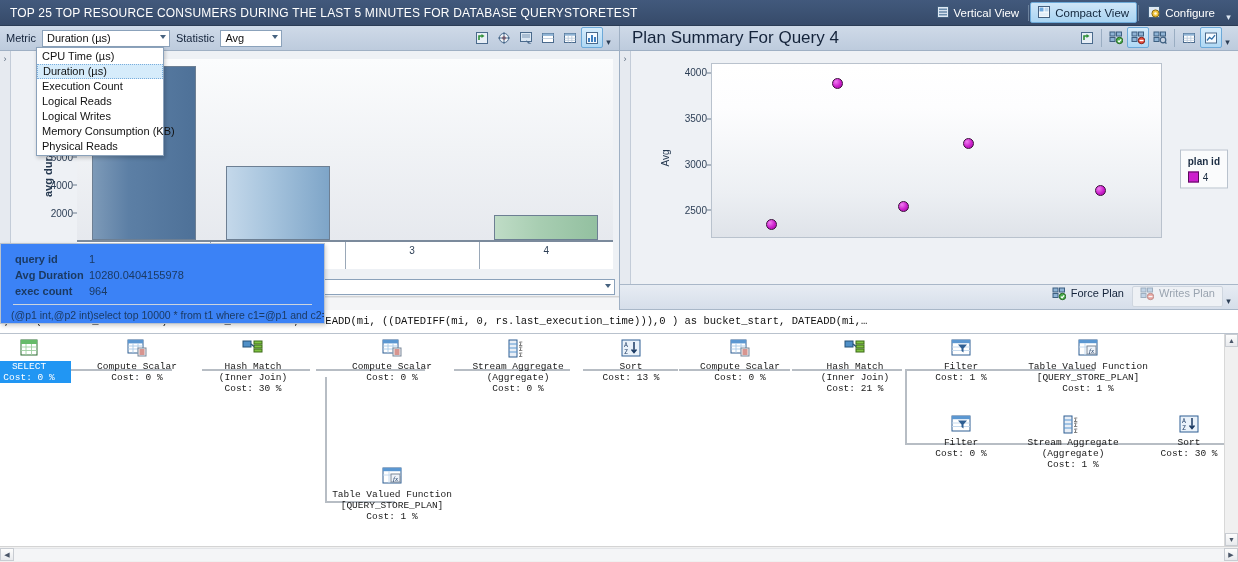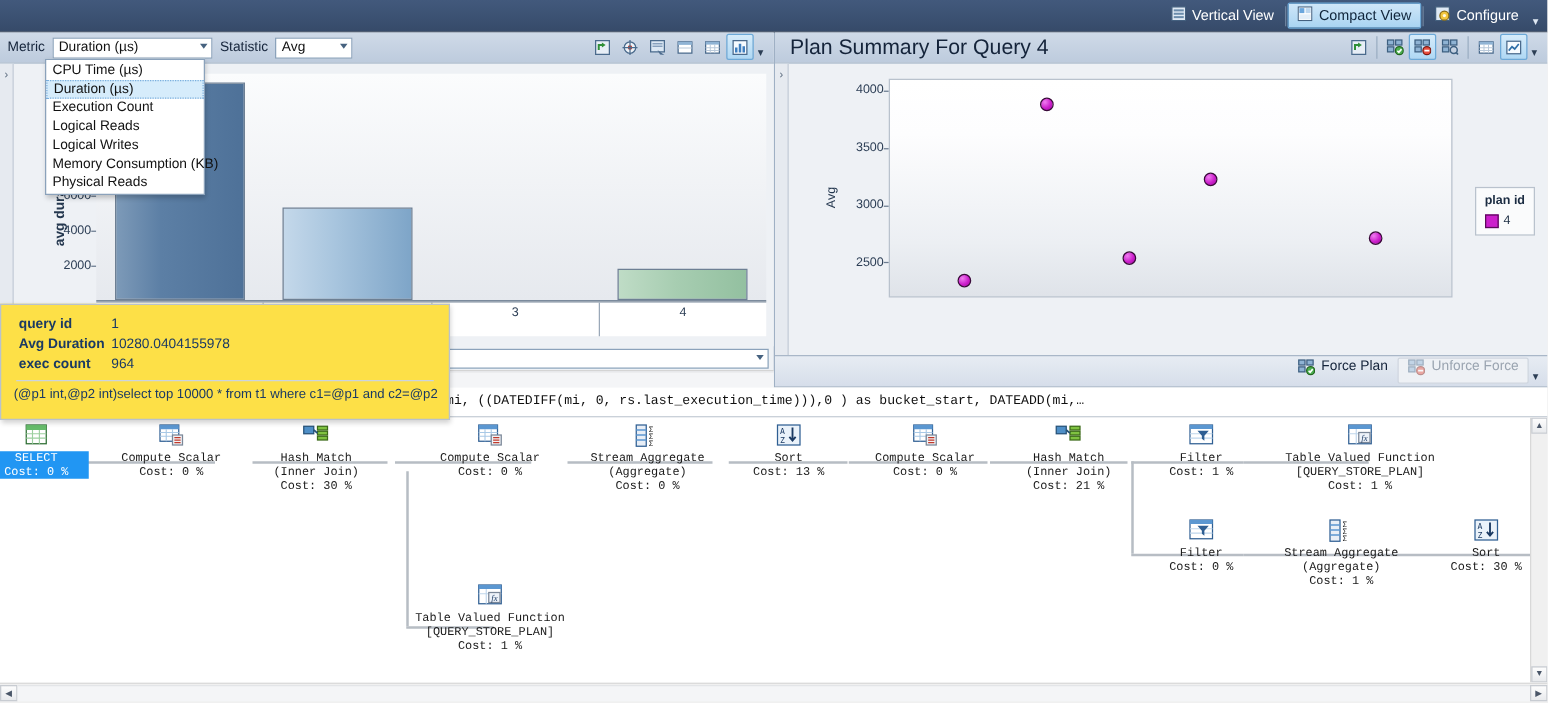--- a/index.html
+++ b/index.html
@@ -153,35 +153,36 @@
                  border-top:1px solid #d4d4d4;}
 
   
   .dropdown{ position:absolute; left:36px; top:47px; width:128px; background:#fff;
              border:1px solid #8ba2bb; z-index:60; padding:1px 0;
              box-shadow:1px 2px 4px rgba(0,0,0,.22);}
   .ditem{ height:15px; line-height:15px; padding:0 5px; font-size:11px; color:#111; white-space:nowrap;}
   .ditem.sel{ background:#d6ecfb; border:1px dotted #7aaedd; height:15px; line-height:13px;}
 
   
-  .tooltip{ position:absolute; left:0; top:243px; width:360px; z-index:55;
-            background:#fde047; border:1px solid #b9c2cd; box-shadow:1px 2px 4px rgba(0,0,0,.18);
-            padding:7px 0 12px 0;}
+  .tooltip{ position:absolute; left:0; top:243px; width:325px; z-index:55;
+            background:#3b82f6; border:1px solid #b9c2cd; box-shadow:1px 2px 4px rgba(0,0,0,.18);
+            padding:7px 0 0 0;}
   .trow{ display:flex; font-size:11px; color:#1b3a63; font-weight:bold; padding:2px 0 2px 14px;}
   .trow .k{ width:74px; flex:0 0 74px;}
   .trow .v{ font-weight:normal; color:#1b3a63;}
   .tsep{ height:1px; background:#ccd4de; margin:5px 12px 4px 12px;}
   .tsql{ font-size:10.5px; color:#1b3a63; padding:0 10px 2px 10px; white-space:nowrap; overflow:hidden;}
 </style>
 </head>
 <body>
 
 <div class="app">
 
   <div class="titlebar">
+    <div class="ttl">TOP 25 TOP RESOURCE CONSUMERS DURING THE LAST 5 MINUTES FOR DATABASE QUERYSTORETEST</div>
     <div class="viewbtns">
       <div class="vbtn">
         <span>
           <svg width="12" height="12" viewBox="0 0 12 12">
               <rect x="0.5" y="0.5" width="11" height="11" fill="#dfe9f4" stroke="#44607f"></rect>
               <rect x="2" y="2.5" width="8" height="1.6" fill="#6a8bab"></rect>
               <rect x="2" y="5.2" width="8" height="1.6" fill="#6a8bab"></rect>
               <rect x="2" y="7.9" width="8" height="1.6" fill="#6a8bab"></rect>
             </svg>
         </span>
@@ -427,21 +428,21 @@
         <div class="fbtn dis">
           <span>
             <svg width="14" height="14" viewBox="0 0 14 14" opacity="0.45">
                 <rect x="1" y="1" width="5" height="4" fill="#8fb3d4" stroke="#3d5f80"></rect>
                 <rect x="7.5" y="1" width="5" height="4" fill="#8fb3d4" stroke="#3d5f80"></rect>
                 <rect x="1" y="6.5" width="5" height="4" fill="#8fb3d4" stroke="#3d5f80"></rect>
                 <circle cx="10.5" cy="9.5" r="3.2" fill="#e74c3c" stroke="#7e1a12"></circle>
                 <path d="M8.5 9.5 L12.5 9.5" stroke="#fff" stroke-width="1.4"></path>
               </svg>
           </span>
-          <span>Unforce Force</span>
+          <span>Writes Plan</span>
         </div>
         <div class="ovf" style="color:#2c3e55">▾</div>
       </div>
     </div>
   </div>
 
   <div class="sqlrow">, SUM(rs.count_executions) as count_executions, DATEADD(mi, ((DATEDIFF(mi, 0, rs.last_execution_time))),0 ) as bucket_start, DATEADD(mi,…</div>
 
   <div class="planwrap">
     <div class="plan" id="plan">

